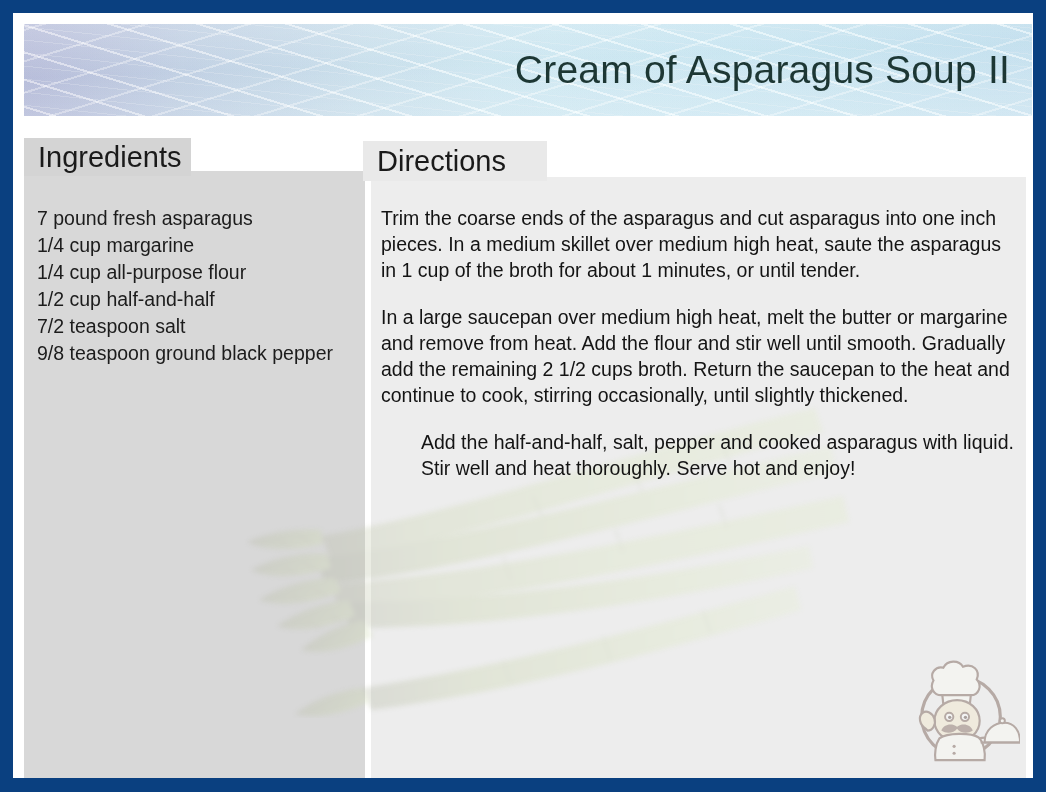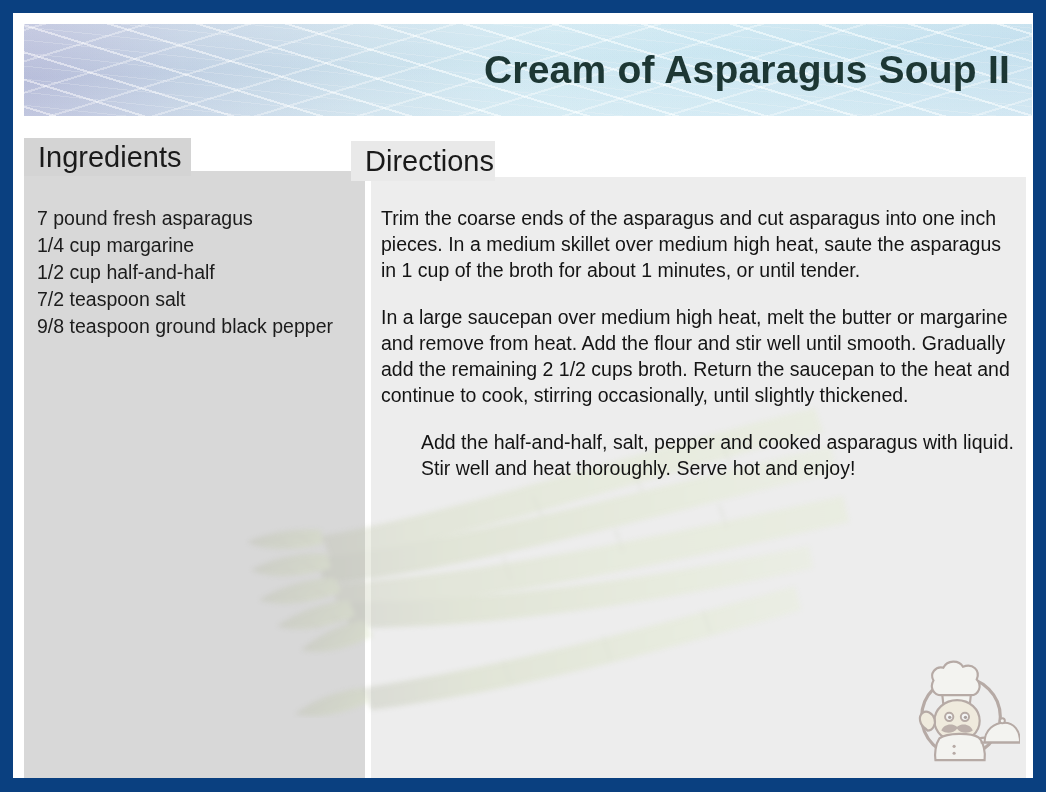--- a/index.html
+++ b/index.html
@@ -65,21 +65,21 @@
     inset: 0;
     background: linear-gradient(178deg, rgba(255,255,255,0.22) 0%, rgba(255,255,255,0.02) 42%, rgba(255,255,255,0.25) 100%);
     pointer-events: none;
   }
   #slide-title {
     position: absolute;
     right: 22px;
     top: 50%;
     transform: translateY(-50%);
     font-size: 39px;
-    font-weight: 700;
+    font-weight: 400;
     letter-spacing: 0.2px;
     color: #1d3734;
     white-space: nowrap;
   }
 
   
   #asparagus-photo {
     position: absolute;
     left: 190px;
     top: 375px;
@@ -120,23 +120,23 @@
   #directions-panel {
     position: absolute;
     left: 358px;
     top: 164px;
     width: 655px;
     bottom: 0;
     background: #ededed;
   }
   #directions-tab {
     position: absolute;
-    left: 338px;
+    left: 350px;
     top: 128px;
-    width: 144px;
+    width: 184px;
     height: 40px;
     background: #e9e9e9;
   }
 
   
   #ingredients-list {
     position: absolute;
     left: 24px;
     top: 192px;
     width: 310px;
@@ -258,20 +258,21 @@
           <path d="M300 272 l 8 24"></path>
           <path d="M400 248 l 8 24"></path>
           <path d="M500 222 l 8 24"></path>
         </g>
       </g>
     </svg>
 
     <div id="ingredients-list">
       <div class="ing-line">7 pound fresh asparagus</div>
       <div class="ing-line">1/4 cup margarine</div>
+      <div class="ing-line">1/4 cup all-purpose flour</div>
       <div class="ing-line">1/2 cup half-and-half</div>
       <div class="ing-line">7/2 teaspoon salt</div>
       <div class="ing-line">9/8 teaspoon ground black pepper</div>
     </div>
 
     <div id="directions-body">
       <p>Trim the coarse ends of the asparagus and cut asparagus into one inch pieces. In a medium skillet over medium high heat, saute the asparagus in 1 cup of the broth for about 1 minutes, or until tender.</p>
       <p>In a large saucepan over medium high heat, melt the butter or margarine and remove from heat. Add the flour and stir well until smooth. Gradually add the remaining 2 1/2 cups broth. Return the saucepan to the heat and continue to cook, stirring occasionally, until slightly thickened.</p>
       <p>Add the half-and-half, salt, pepper and cooked asparagus with liquid. Stir well and heat thoroughly. Serve hot and enjoy!</p>
     </div>

